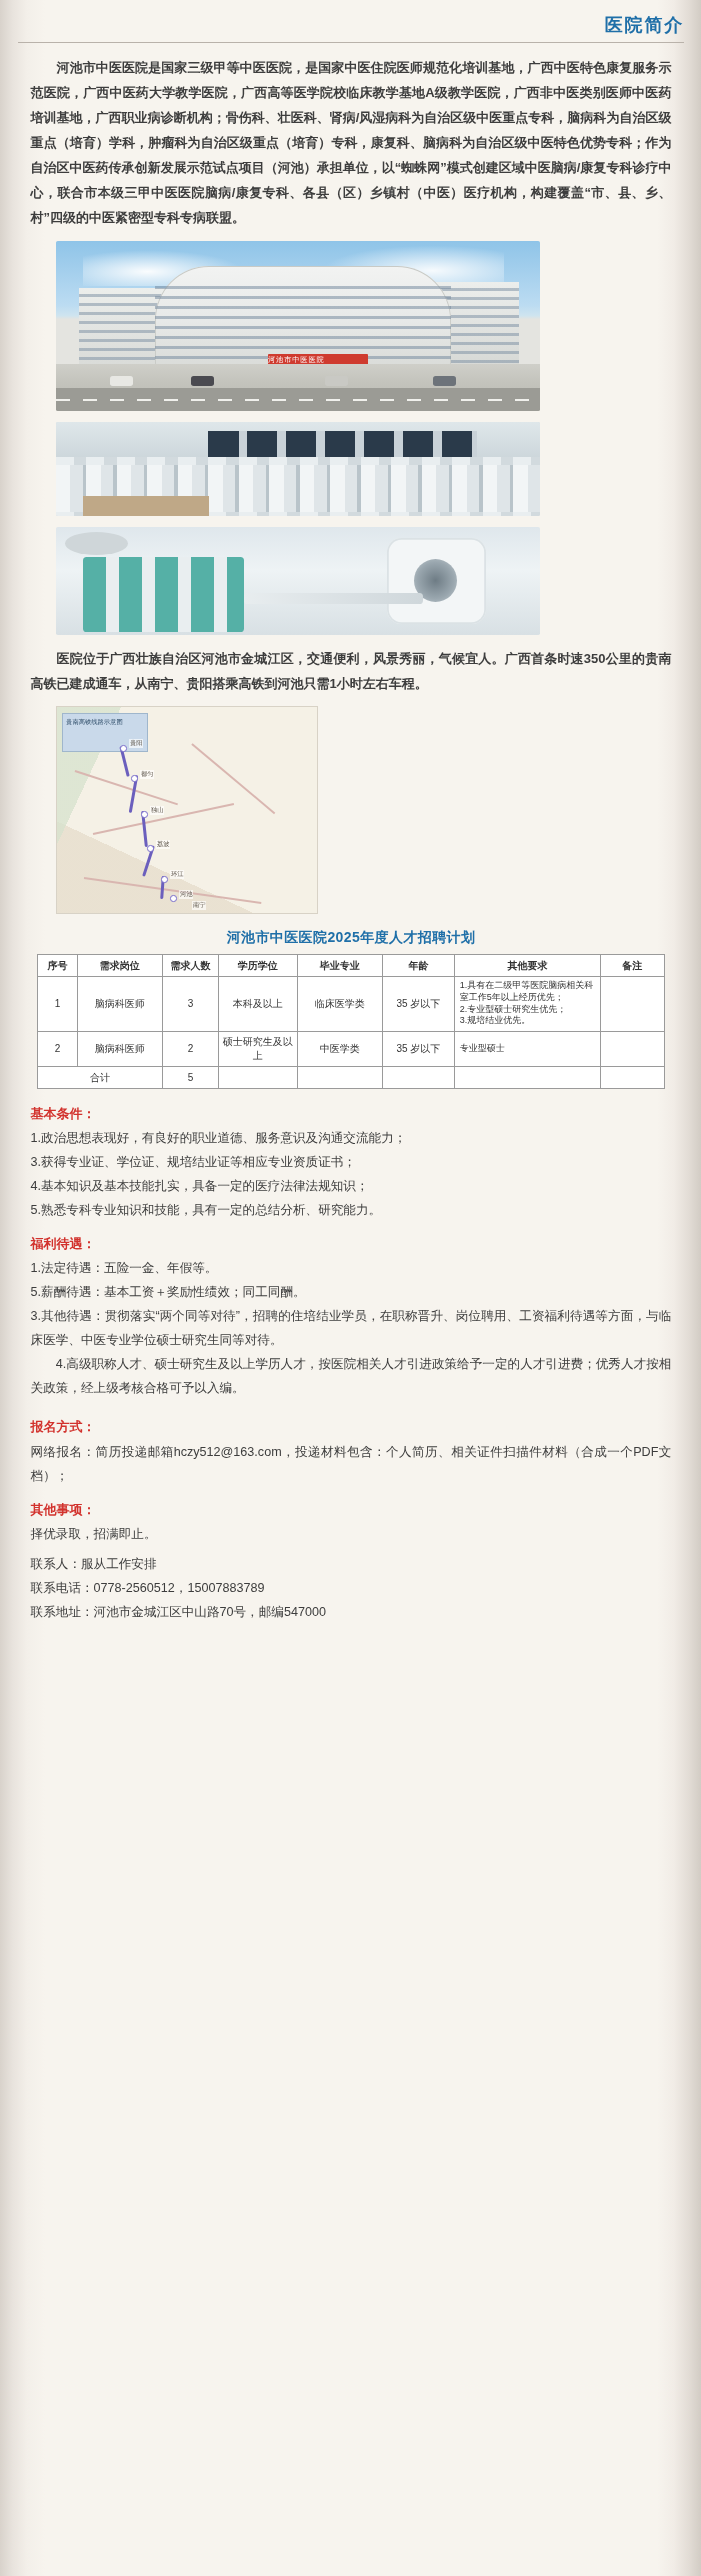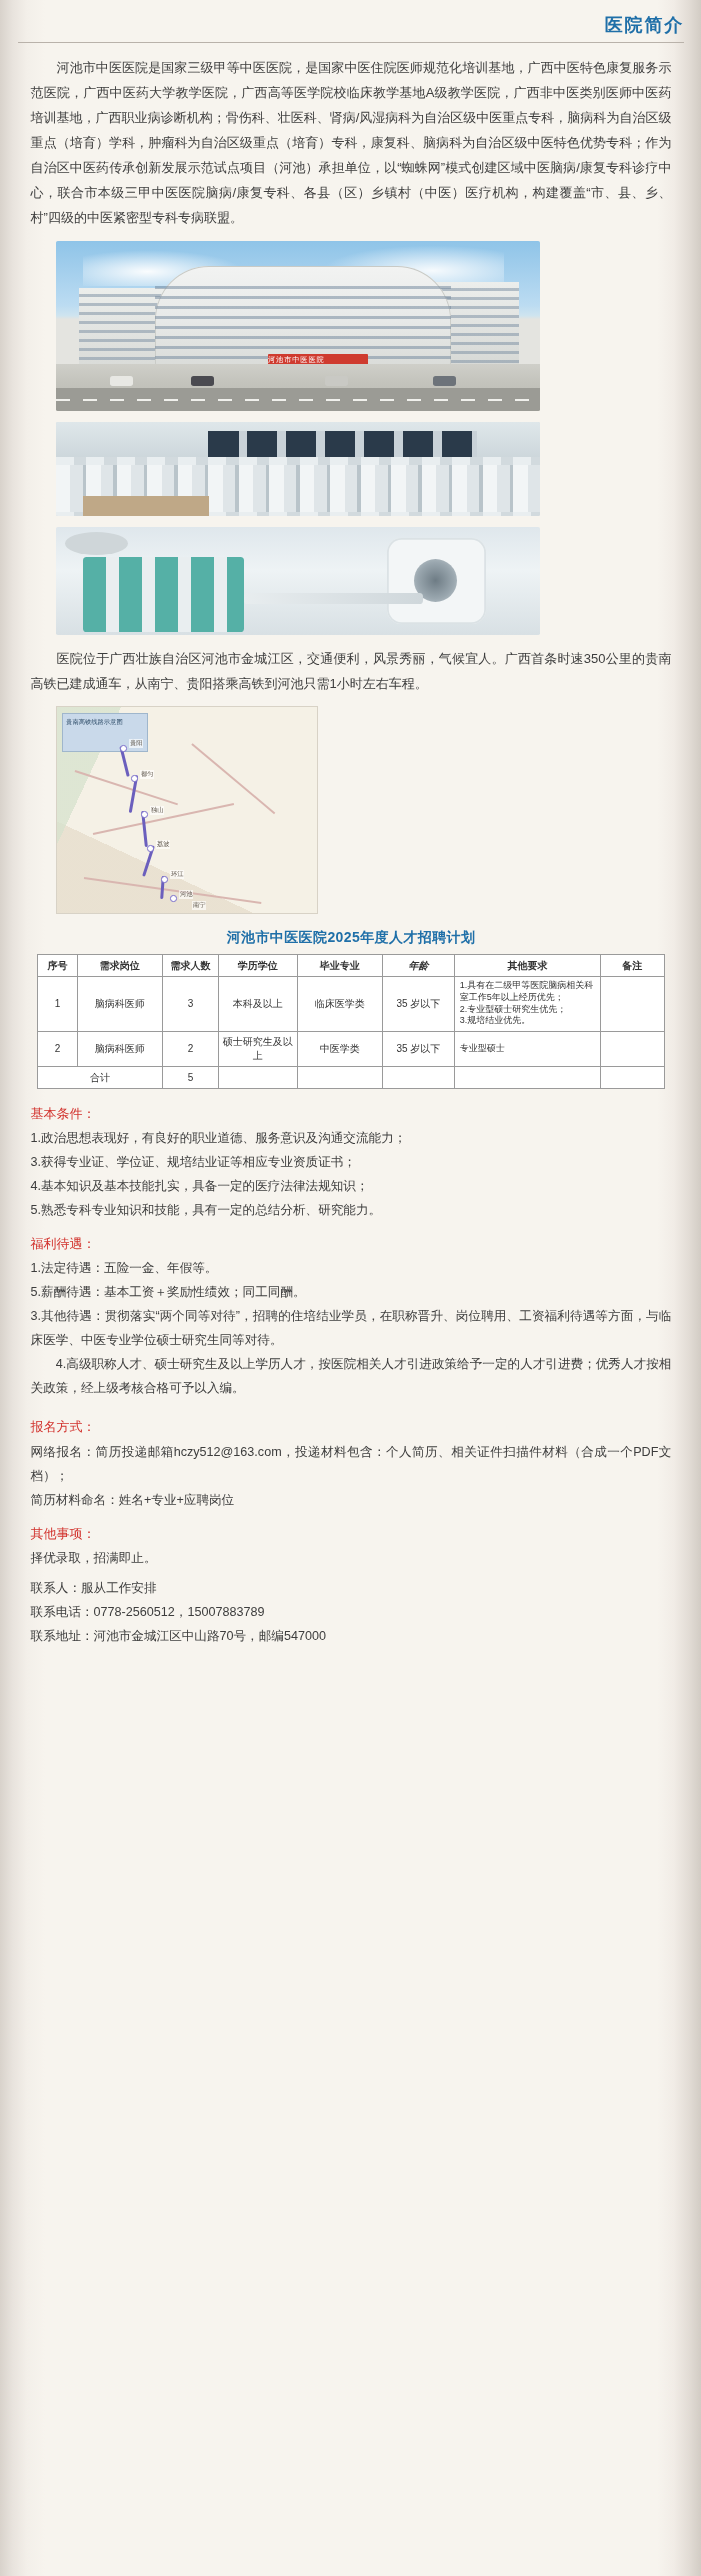--- a/index.html
+++ b/index.html
@@ -40,20 +40,21 @@
   }
 
   
   .para {
     font-size: 13px;
     line-height: 25px;
     color: #3d3d3d;
     text-align: justify;
     text-indent: 2em;
     margin: 0 12.6px 10.8px 12.6px;
+    font-weight: bold;
   }
 
   
   .photo {
     margin: 9px auto 10.8px auto;
     position: relative;
     overflow: hidden;
     border-radius: 1.8px;
   }
   .photo-1 { width: 484px; height: 170px; margin-left: 38px;
@@ -189,27 +190,27 @@
     border: 0.9px solid #9a9a9a; padding: 3.6px 2.7px; text-align: center; vertical-align: middle;
     line-height: 13.5px;
   }
   table.recruit th { font-weight: bold; background: #fff; }
   table.recruit td.reqs { text-align: left; padding-left: 4.5px; font-size: 9px; line-height: 11.7px; }
   .col-seq { width: 36px; }
   .col-post { width: 86px; }
   .col-num { width: 54px; }
   .col-edu { width: 79px; }
   .col-major { width: 86px; }
-  .col-age { width: 72px; font-style: italic; }
+  .col-age { width: 72px; }
   .col-other { width: 152px; }
   .col-note { width: 63px; }
 
   
   .sec-head {
-    color: #d2322d; font-weight: normal; font-size: 13px;
+    color: #d2322d; font-weight: bold; font-size: 13px;
     margin: 12.6px 12.6px 3.6px 12.6px;
   }
   .sec-line {
     font-size: 12.6px; line-height: 24px; color: #3d3d3d; margin: 0 12.6px;
     text-align: justify;
   }
   .sec-line.indent { text-indent: 2em; }
   .spacer { height: 5.4px; }
 </style>
 </head>
@@ -347,21 +348,20 @@
     <div class="sec-head">福利待遇：</div>
     <div class="sec-line">1.法定待遇：五险一金、年假等。</div>
     <div class="sec-line">5.薪酬待遇：基本工资＋奖励性绩效；同工同酬。</div>
     <div class="sec-line">3.其他待遇：贯彻落实“两个同等对待”，招聘的住培结业学员，在职称晋升、岗位聘用、工资福利待遇等方面，与临床医学、中医专业学位硕士研究生同等对待。</div>
     <div class="sec-line indent">4.高级职称人才、硕士研究生及以上学历人才，按医院相关人才引进政策给予一定的人才引进费；优秀人才按相关政策，经上级考核合格可予以入编。</div>
 
     <div class="spacer"></div>
 
     <div class="sec-head">报名方式：</div>
     <div class="sec-line">网络报名：简历投递邮箱hczy512@163.com，投递材料包含：个人简历、相关证件扫描件材料（合成一个PDF文档）；</div>
-    <div class="sec-line">简历材料命名：姓名+专业+应聘岗位</div>
 
     <div class="sec-head">其他事项：</div>
     <div class="sec-line">择优录取，招满即止。</div>
 
     <div class="spacer"></div>
 
     <div class="sec-line">联系人：服从工作安排</div>
     <div class="sec-line">联系电话：0778-2560512，15007883789</div>
     <div class="sec-line">联系地址：河池市金城江区中山路70号，邮编547000</div>
 

